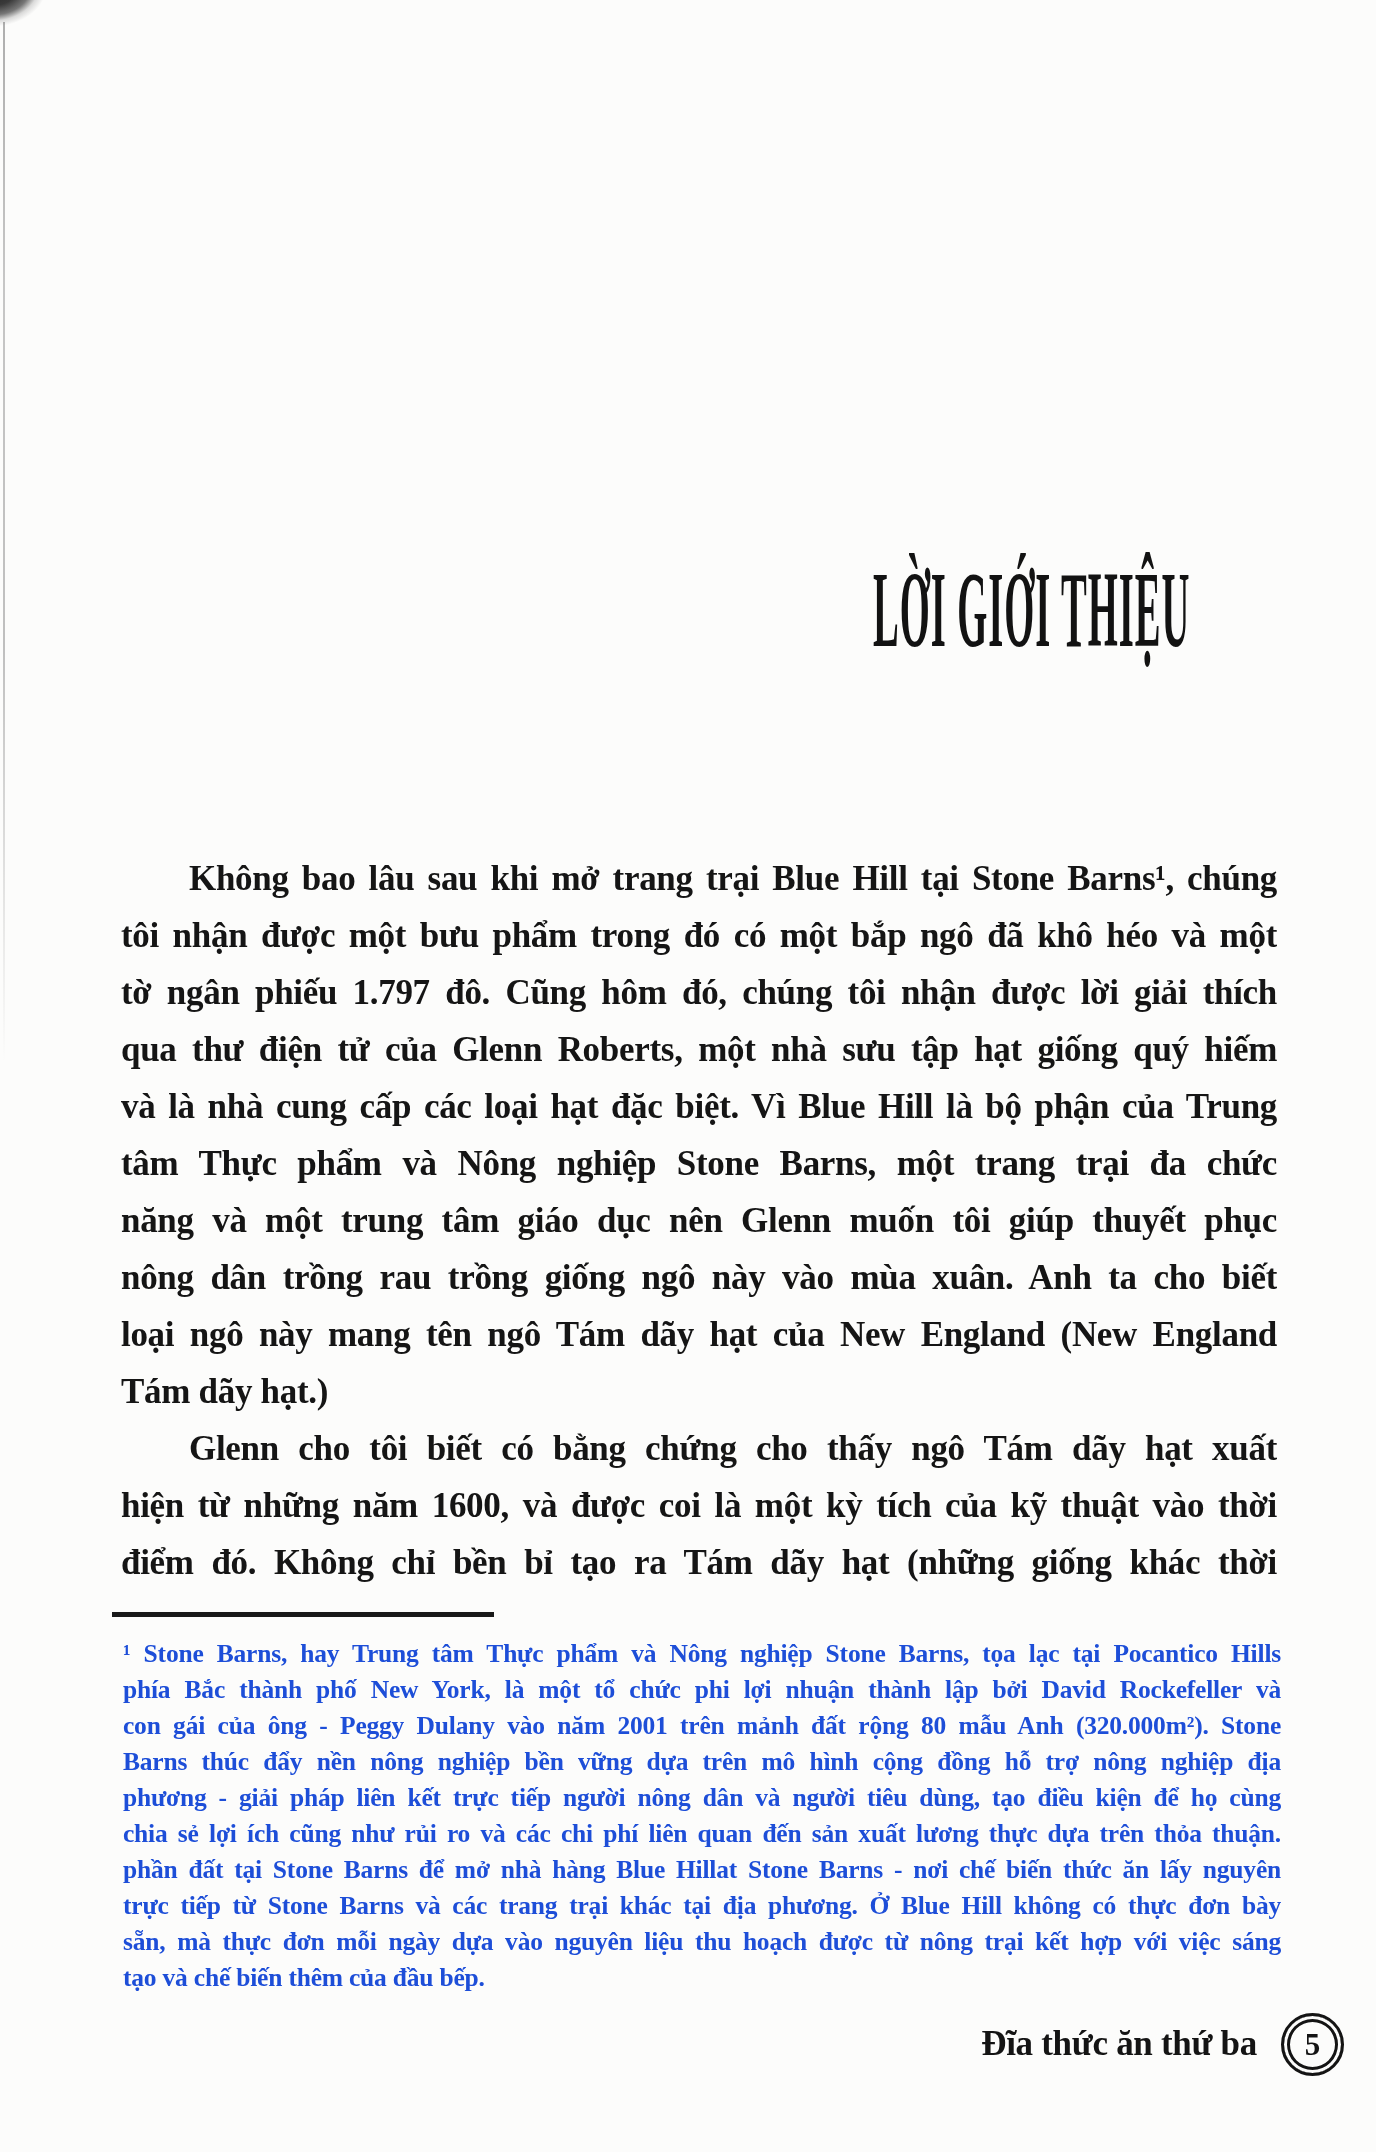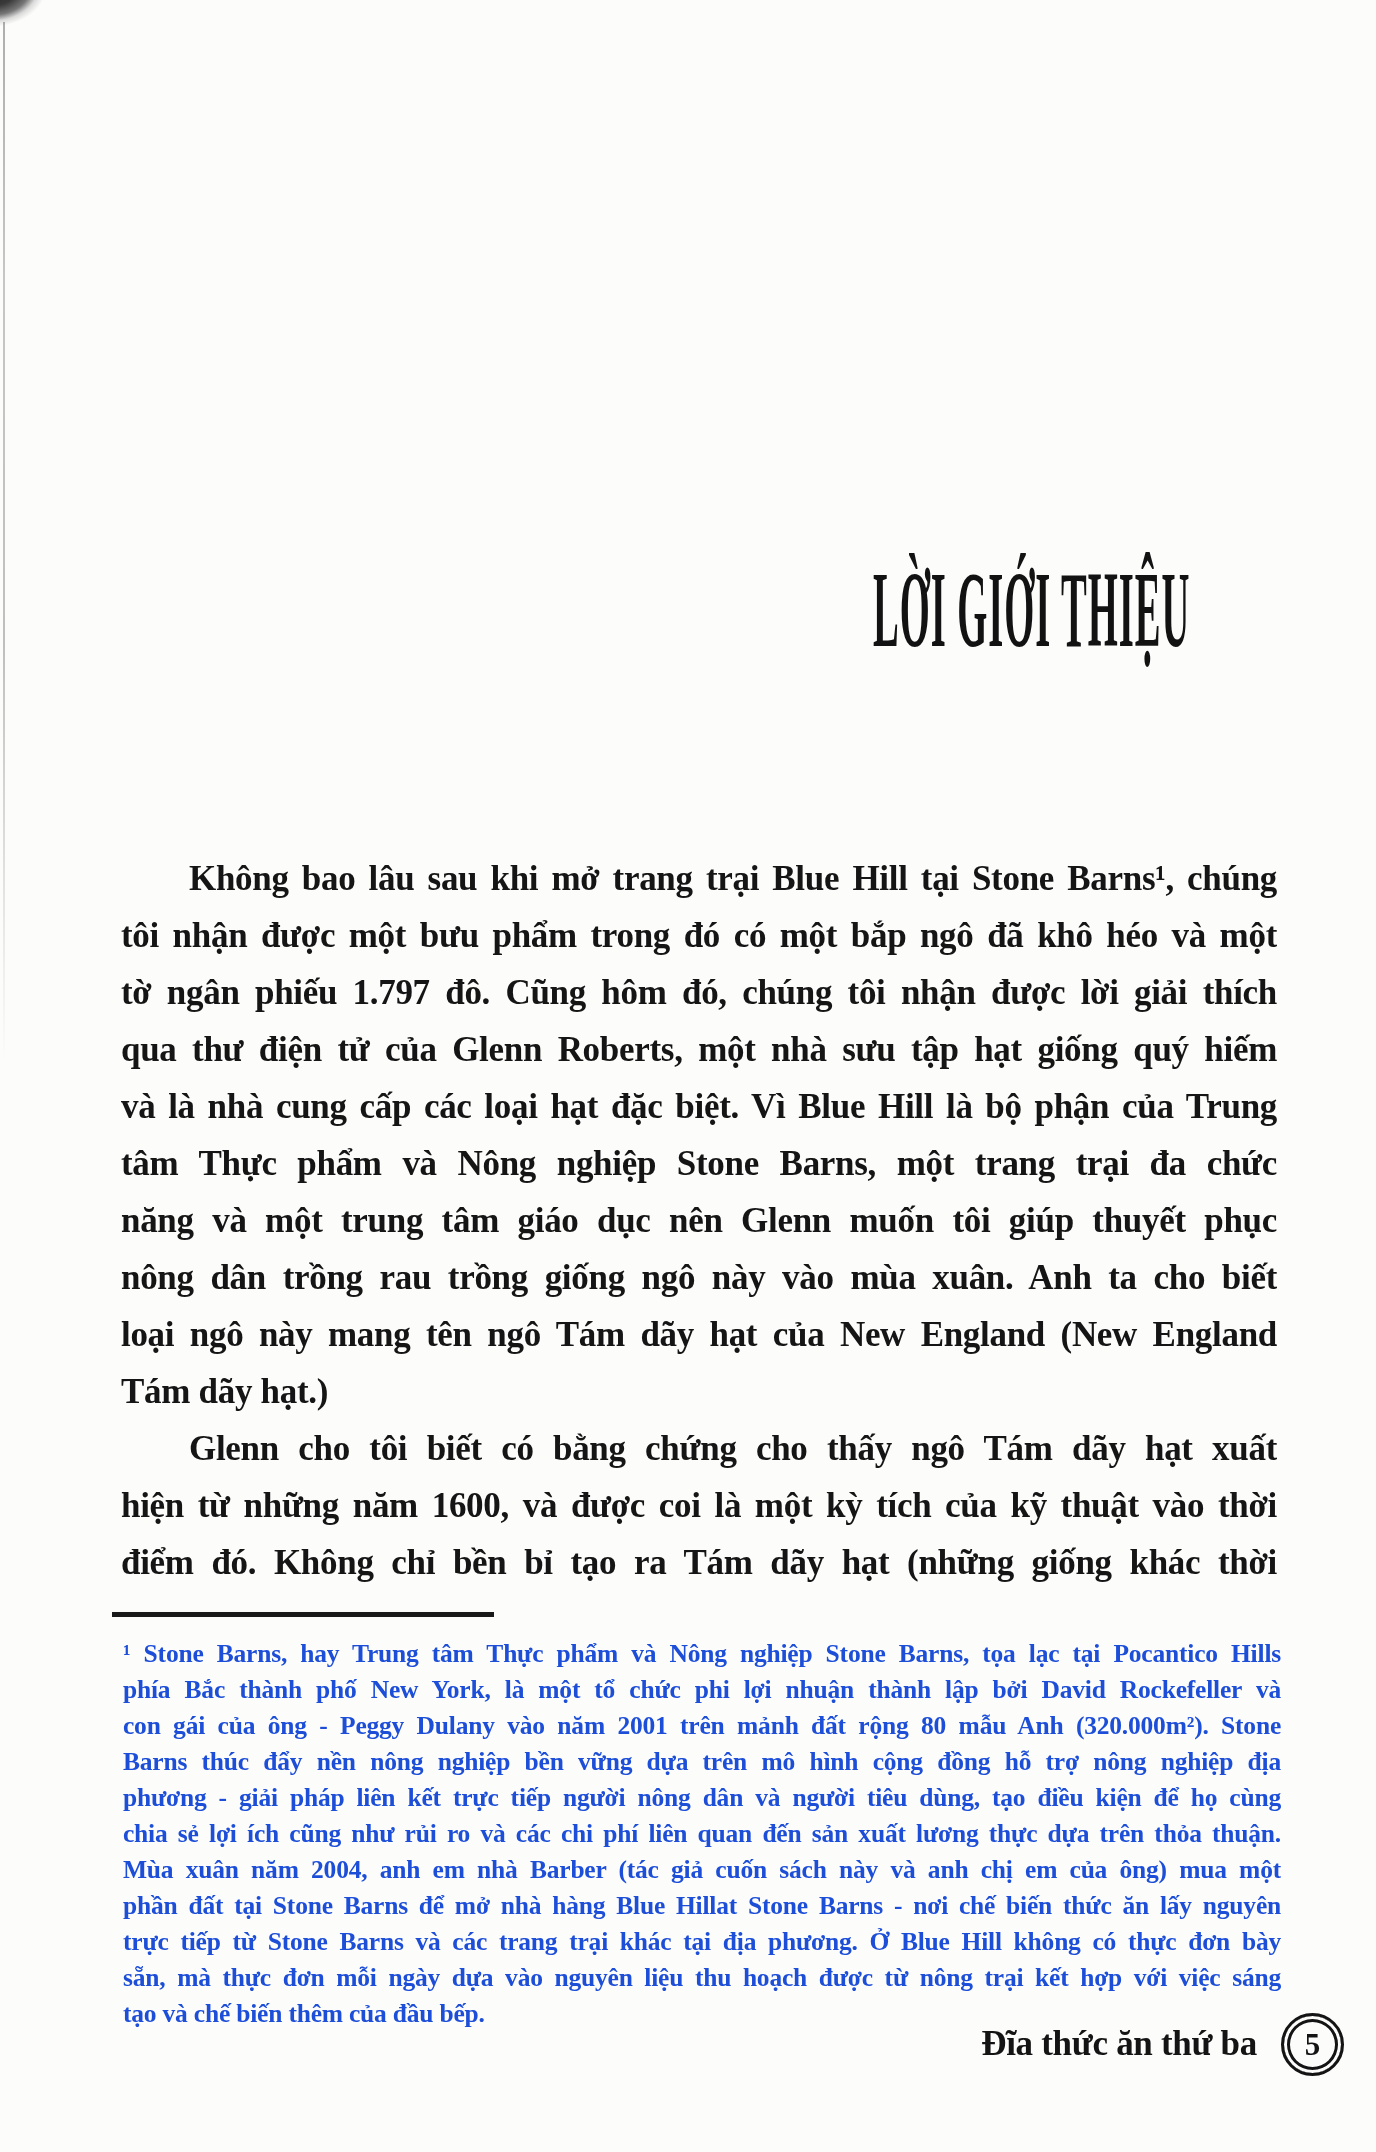--- a/index.html
+++ b/index.html
@@ -95,21 +95,20 @@
 
   <div class="fn-sep"></div>
 
   <div class="footnote">
       <div class="line fn-line">¹ Stone Barns, hay Trung tâm Thực phẩm và Nông nghiệp Stone Barns, tọa lạc tại Pocantico Hills</div>
       <div class="line fn-line">phía Bắc thành phố New York, là một tổ chức phi lợi nhuận thành lập bởi David Rockefeller và</div>
       <div class="line fn-line">con gái của ông - Peggy Dulany vào năm 2001 trên mảnh đất rộng 80 mẫu Anh (320.000m²). Stone</div>
       <div class="line fn-line">Barns thúc đẩy nền nông nghiệp bền vững dựa trên mô hình cộng đồng hỗ trợ nông nghiệp địa</div>
       <div class="line fn-line">phương - giải pháp liên kết trực tiếp người nông dân và người tiêu dùng, tạo điều kiện để họ cùng</div>
       <div class="line fn-line">chia sẻ lợi ích cũng như rủi ro và các chi phí liên quan đến sản xuất lương thực dựa trên thỏa thuận.</div>
-      <div class="line fn-line">Mùa xuân năm 2004, anh em nhà Barber (tác giả cuốn sách này và anh chị em của ông) mua một</div>
       <div class="line fn-line">phần đất tại Stone Barns để mở nhà hàng Blue Hillat Stone Barns - nơi chế biến thức ăn lấy nguyên</div>
       <div class="line fn-line">trực tiếp từ Stone Barns và các trang trại khác tại địa phương. Ở Blue Hill không có thực đơn bày</div>
       <div class="line fn-line">sẵn, mà thực đơn mỗi ngày dựa vào nguyên liệu thu hoạch được từ nông trại kết hợp với việc sáng</div>
       <div class="line fn-line endline">tạo và chế biến thêm của đầu bếp.</div>
     </div>
 
   <div class="footer">
     <span class="running-title">Đĩa thức ăn thứ ba</span>
     <span class="badge">
       <span class="badge-num">5</span>

